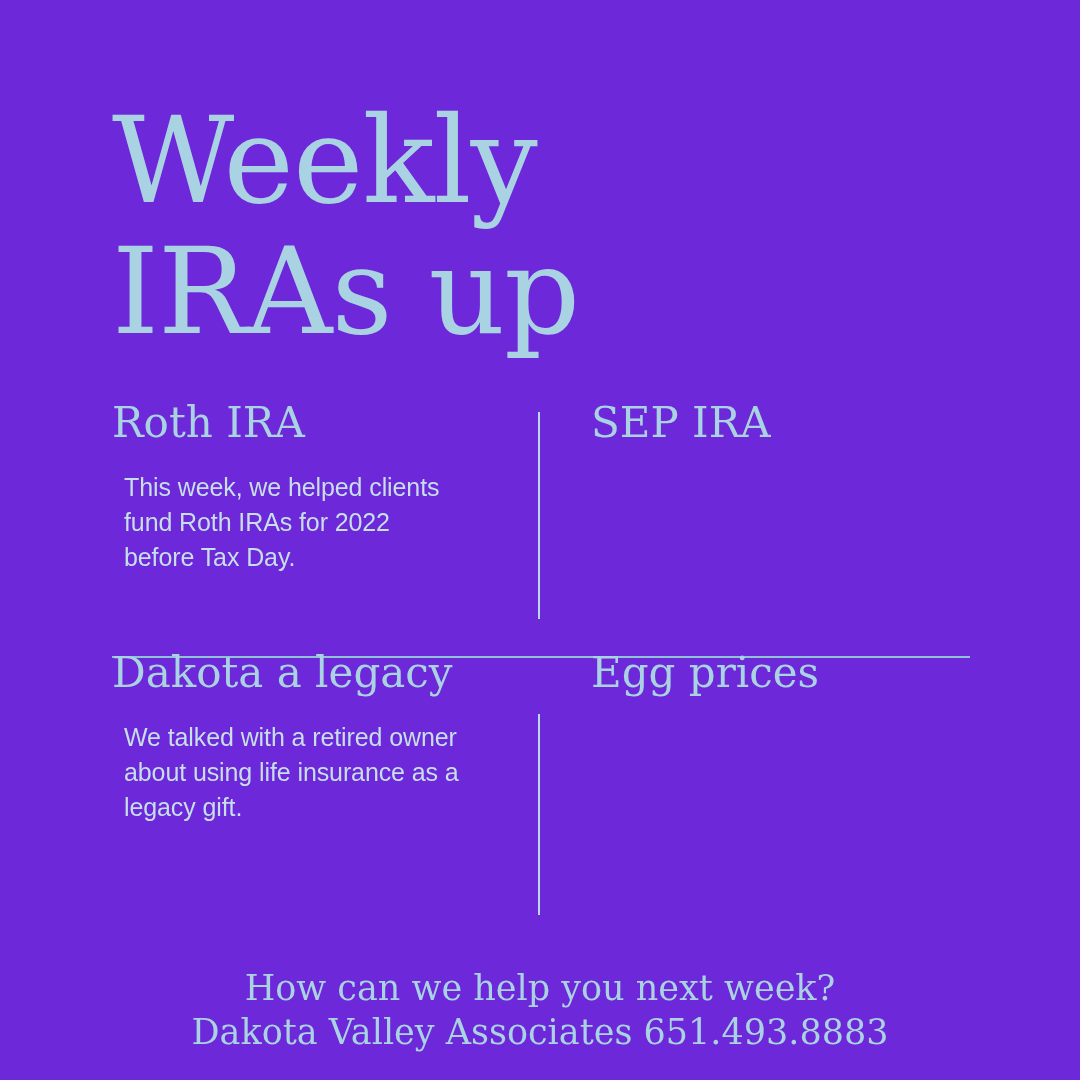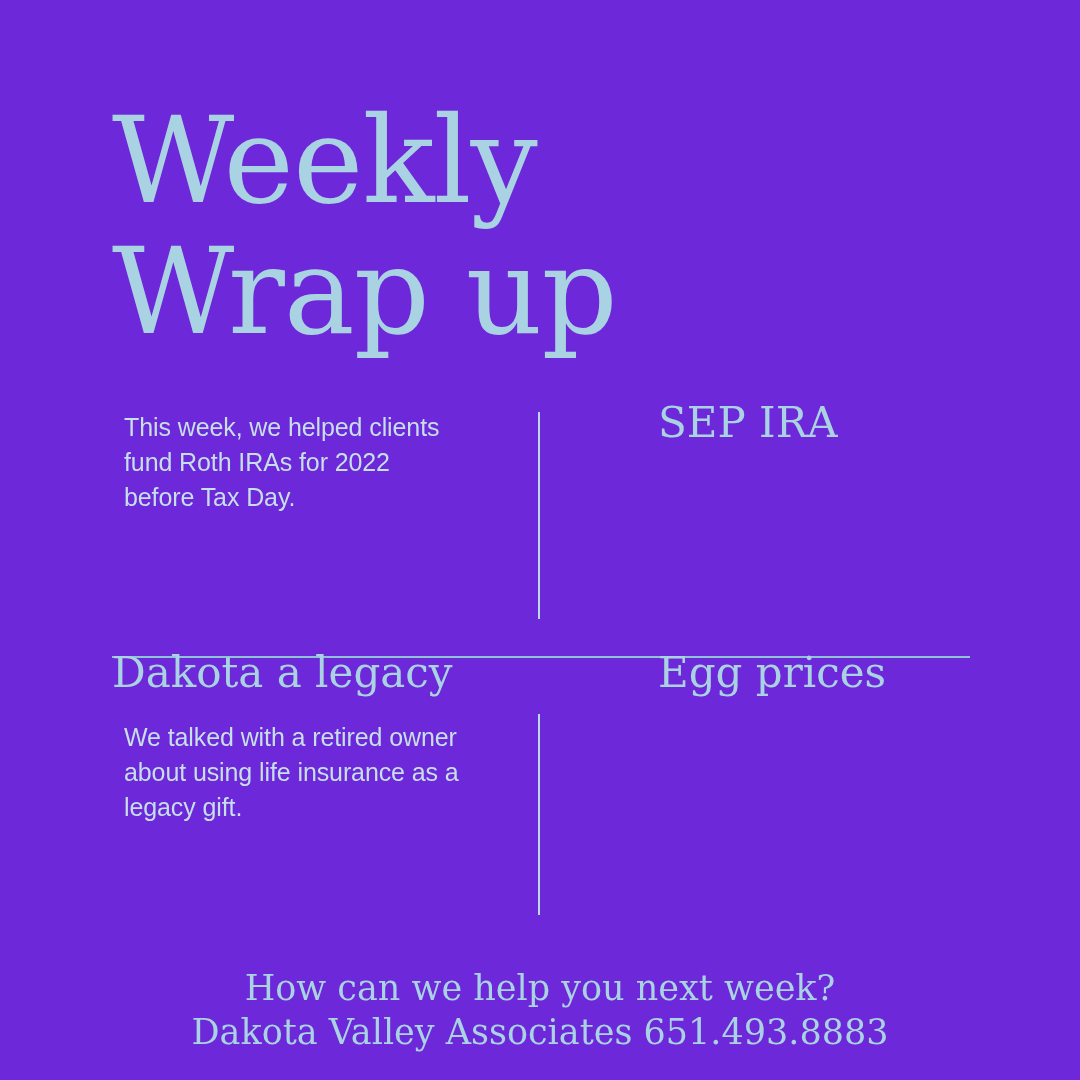--- a/index.html
+++ b/index.html
@@ -57,21 +57,21 @@
   .cell {
     box-sizing: border-box;
   }
   .cell-left {
     width: 539px;
     padding-left: 112px;
     padding-right: 60px;
   }
   .cell-right {
     width: 541px;
-    padding-left: 119px;
+    padding-left: 52px;
     padding-right: 80px;
   }
 
   .card-heading {
     font-family: "DejaVu Serif", "Liberation Serif", serif;
     font-weight: 400;
     font-size: 42px;
     line-height: 50px;
     color: #A9D3E2;
     margin: 0 0 22px 0;
@@ -129,31 +129,32 @@
     white-space: nowrap;
   }
 </style>
 </head>
 <body>
 
 <div class="poster">
 
   <div class="title-block">
     <div class="title-line">Weekly</div>
-    <div class="title-line">Wrap up</div>
+    <div class="title-line">IRAs up</div>
   </div>
 
   <div class="v-divider v-divider-top"></div>
   <div class="h-divider"></div>
   <div class="v-divider v-divider-bottom"></div>
 
   <div class="grid">
 
     <div class="row row-top">
       <div class="cell cell-left">
+        <h2 class="card-heading">Roth IRA</h2>
         <p class="card-body">This week, we helped clients fund Roth IRAs for 2022 before Tax Day.</p>
       </div>
       <div class="cell cell-right">
         <h2 class="card-heading">SEP IRA</h2>
       </div>
     </div>
 
     <div class="row row-bottom">
       <div class="cell cell-left">
         <h2 class="card-heading">Dakota a legacy</h2>

